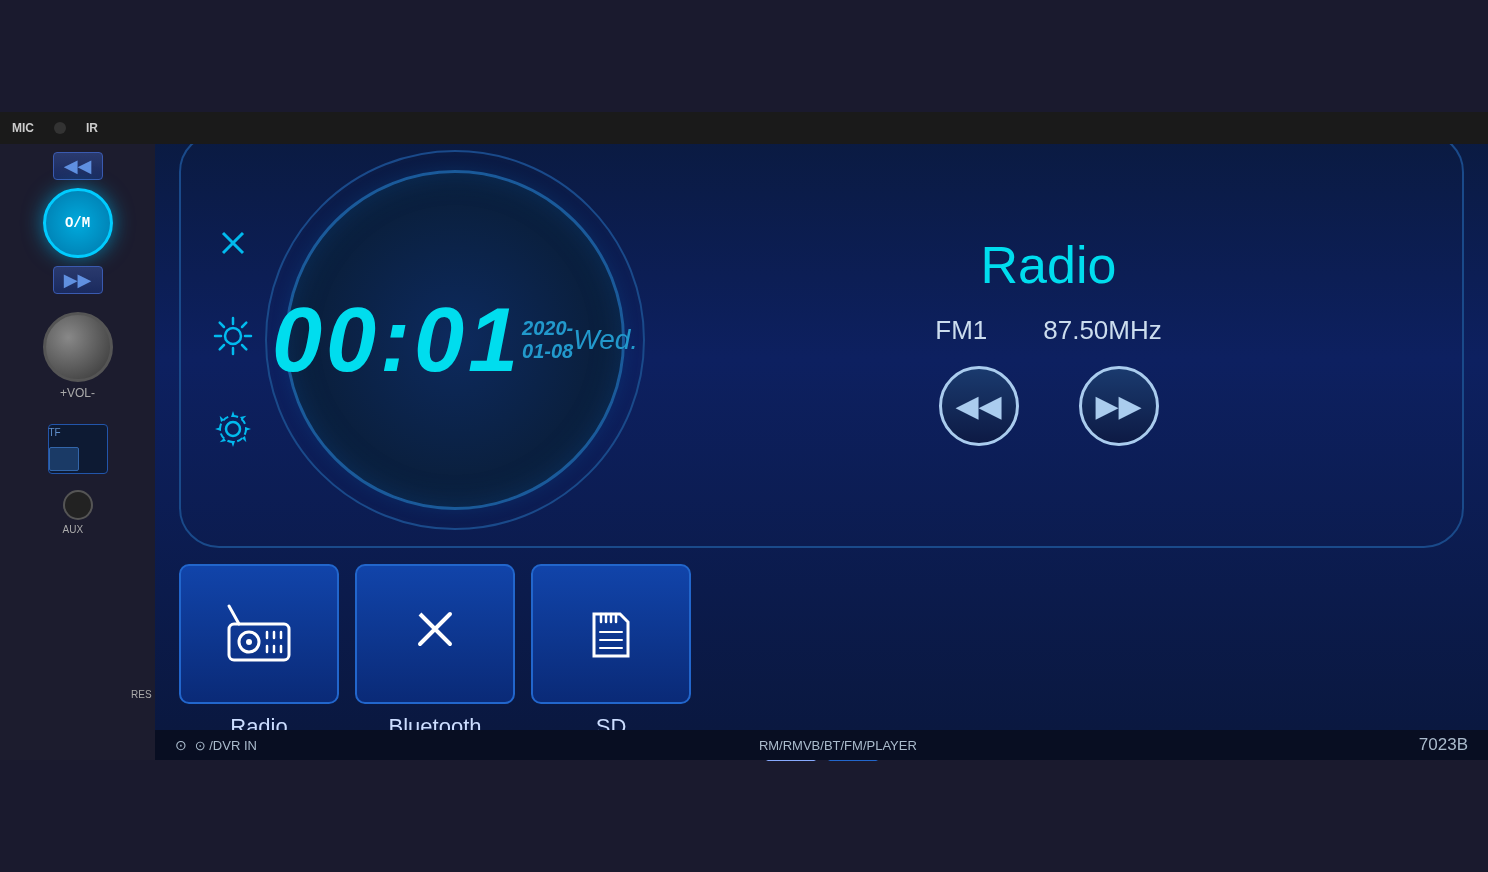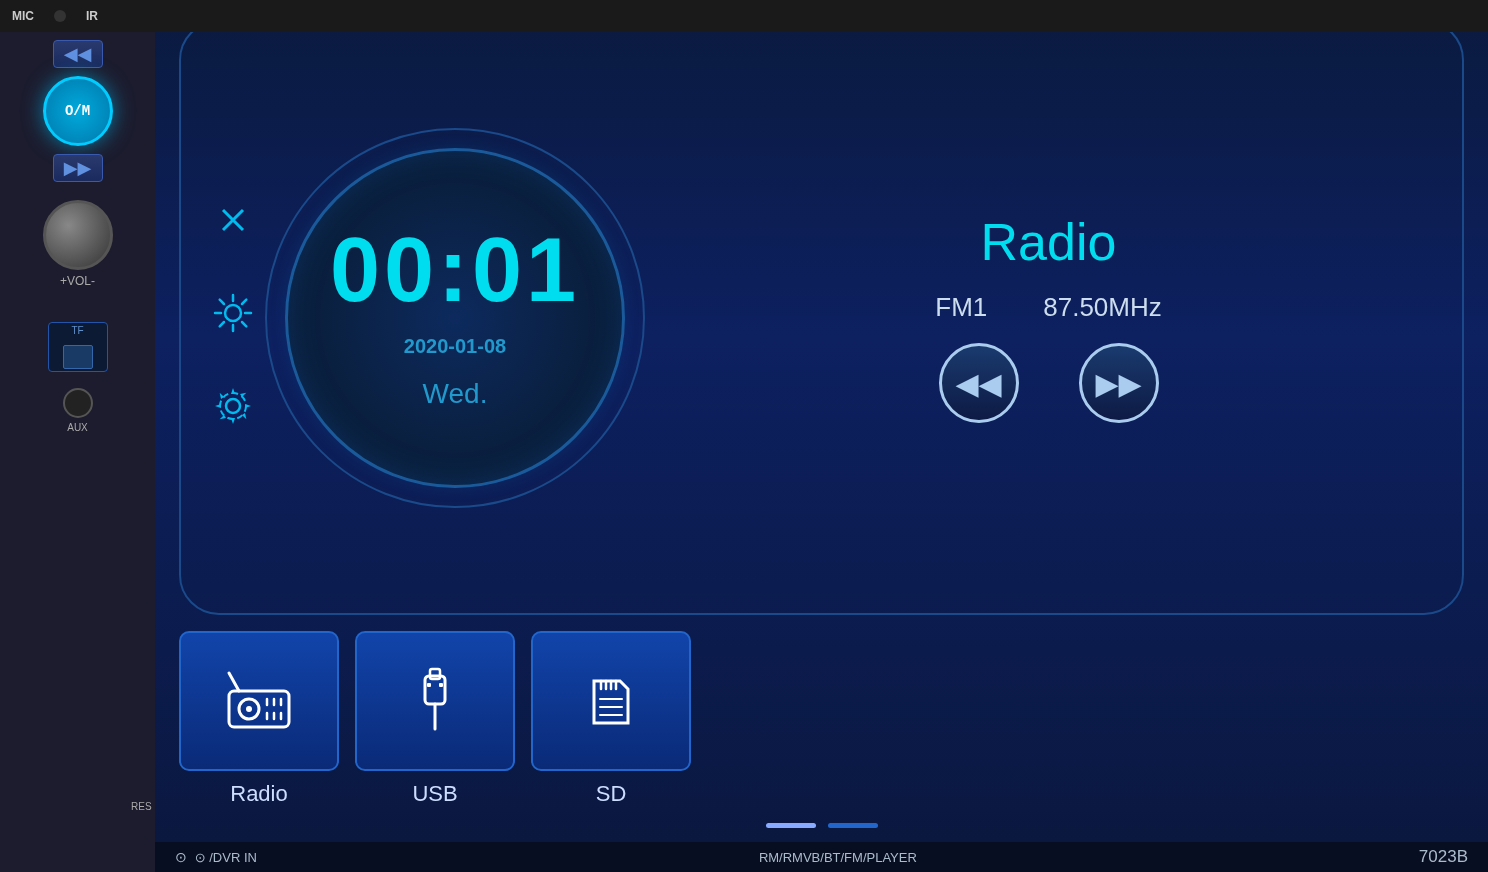--- a/index.html
+++ b/index.html
@@ -10,21 +10,21 @@
       font-family: Arial, sans-serif;
       overflow: hidden;
       display: flex;
       align-items: center;
       justify-content: center;
     }
 
     
     .device-bezel {
       width: 1488px;
-      height: 872px;
+      height: 648px;
       background: #111;
       position: relative;
       display: flex;
       flex-direction: column;
     }
 
     
     .top-bar {
       display: flex;
       align-items: center;
@@ -101,28 +101,28 @@
       position: relative;
     }
     .vol-label-row {
       display: flex; gap: 8px; color: #aaa; font-size: 12px; margin-top: -4px;
     }
     .tf-slot {
       width: 60px; height: 50px;
       background: #0d1a33;
       border: 1px solid #2255aa;
       border-radius: 4px;
-      display: flex; flex-direction: column; align-items: center; justify-content: center;
+      display: flex; flex-direction: column; justify-content: center;
       color: #6090cc;
       font-size: 10px;
       gap: 9px;
-      margin-top: 26px;
+      margin-top: 16px;
     }
     .aux-area {
-      display: flex; flex-direction: column; align-items: center;
+      display: flex; flex-direction: column; align-items: flex-start;
       color: #aaa; font-size: 10px;
       margin-top: 8px;
       gap: 4px;
     }
     .aux-port {
       width: 30px; height: 30px;
       background: #222;
       border-radius: 50%;
       border: 2px solid #555;
     }
@@ -151,26 +151,27 @@
     }
 
     
     .clock-circle {
       width: 340px;
       height: 340px;
       border: 3px solid #1a5a9a;
       border-radius: 50%;
       background: radial-gradient(circle at 50% 50%, #0d2a5e, #081828);
       display: flex;
-      flex-direction: column;
+      flex-direction: row;
       align-items: center;
       justify-content: center;
-      gap: 20px;
+      gap: 0;
       flex-shrink: 0;
       box-shadow: 0 0 30px #1155aa55 inset, 0 0 15px #0066aa33;
+      font-style: italic;
     }
     .clock-time {
       font-size: 90px;
       font-weight: bold;
       color: #00ddee;
       letter-spacing: 4px;
       line-height: 1;
     }
     .clock-date {
       font-size: 20px;
@@ -425,34 +426,29 @@
             <line x1="48" y1="52" x2="48" y2="58" stroke="white" stroke-width="2.5" stroke-linecap="round"></line>
             <line x1="55" y1="52" x2="55" y2="58" stroke="white" stroke-width="2.5" stroke-linecap="round"></line>
             <line x1="62" y1="52" x2="62" y2="58" stroke="white" stroke-width="2.5" stroke-linecap="round"></line>
 
             <line x1="20" y1="30" x2="10" y2="12" stroke="white" stroke-width="3" stroke-linecap="round"></line>
           </svg>
         </div>
         <div class="app-label">Radio</div>
       </div>
 
-
       <div class="app-item">
         <div class="app-icon-box">
           <svg width="70" height="80" viewBox="0 0 70 80" fill="none">
-
-            <rect x="25" y="15" width="20" height="28" rx="4" stroke="white" stroke-width="3" fill="none"></rect>
-            <rect x="30" y="8" width="10" height="10" rx="2" stroke="white" stroke-width="2.5" fill="none"></rect>
-            <line x1="35" y1="43" x2="35" y2="68" stroke="white" stroke-width="3" stroke-linecap="round"></line>
-            <rect x="27" y="22" width="4" height="4" rx="1" fill="white"></rect>
-            <rect x="39" y="22" width="4" height="4" rx="1" fill="white"></rect>
-          </svg>
-        </div>
-        <div class="app-label">USB</div>
-      </div>
+            <polyline points="20,20 50,50 35,35 50,20 20,50 35,35" stroke="white" stroke-width="4" fill="none" stroke-linejoin="round"></polyline>
+          </svg>
+        </div>
+        <div class="app-label">Bluetooth</div>
+      </div>
+
 
       <div class="app-item">
         <div class="app-icon-box">
           <svg width="70" height="80" viewBox="0 0 70 80" fill="none">
 
             <path d="M18 20 L18 62 L52 62 L52 28 L44 20 Z" stroke="white" stroke-width="3" fill="none"></path>
 
             <line x1="25" y1="28" x2="25" y2="20" stroke="white" stroke-width="2.5" stroke-linecap="round"></line>
             <line x1="30" y1="28" x2="30" y2="20" stroke="white" stroke-width="2.5" stroke-linecap="round"></line>
             <line x1="35" y1="28" x2="35" y2="20" stroke="white" stroke-width="2.5" stroke-linecap="round"></line>

